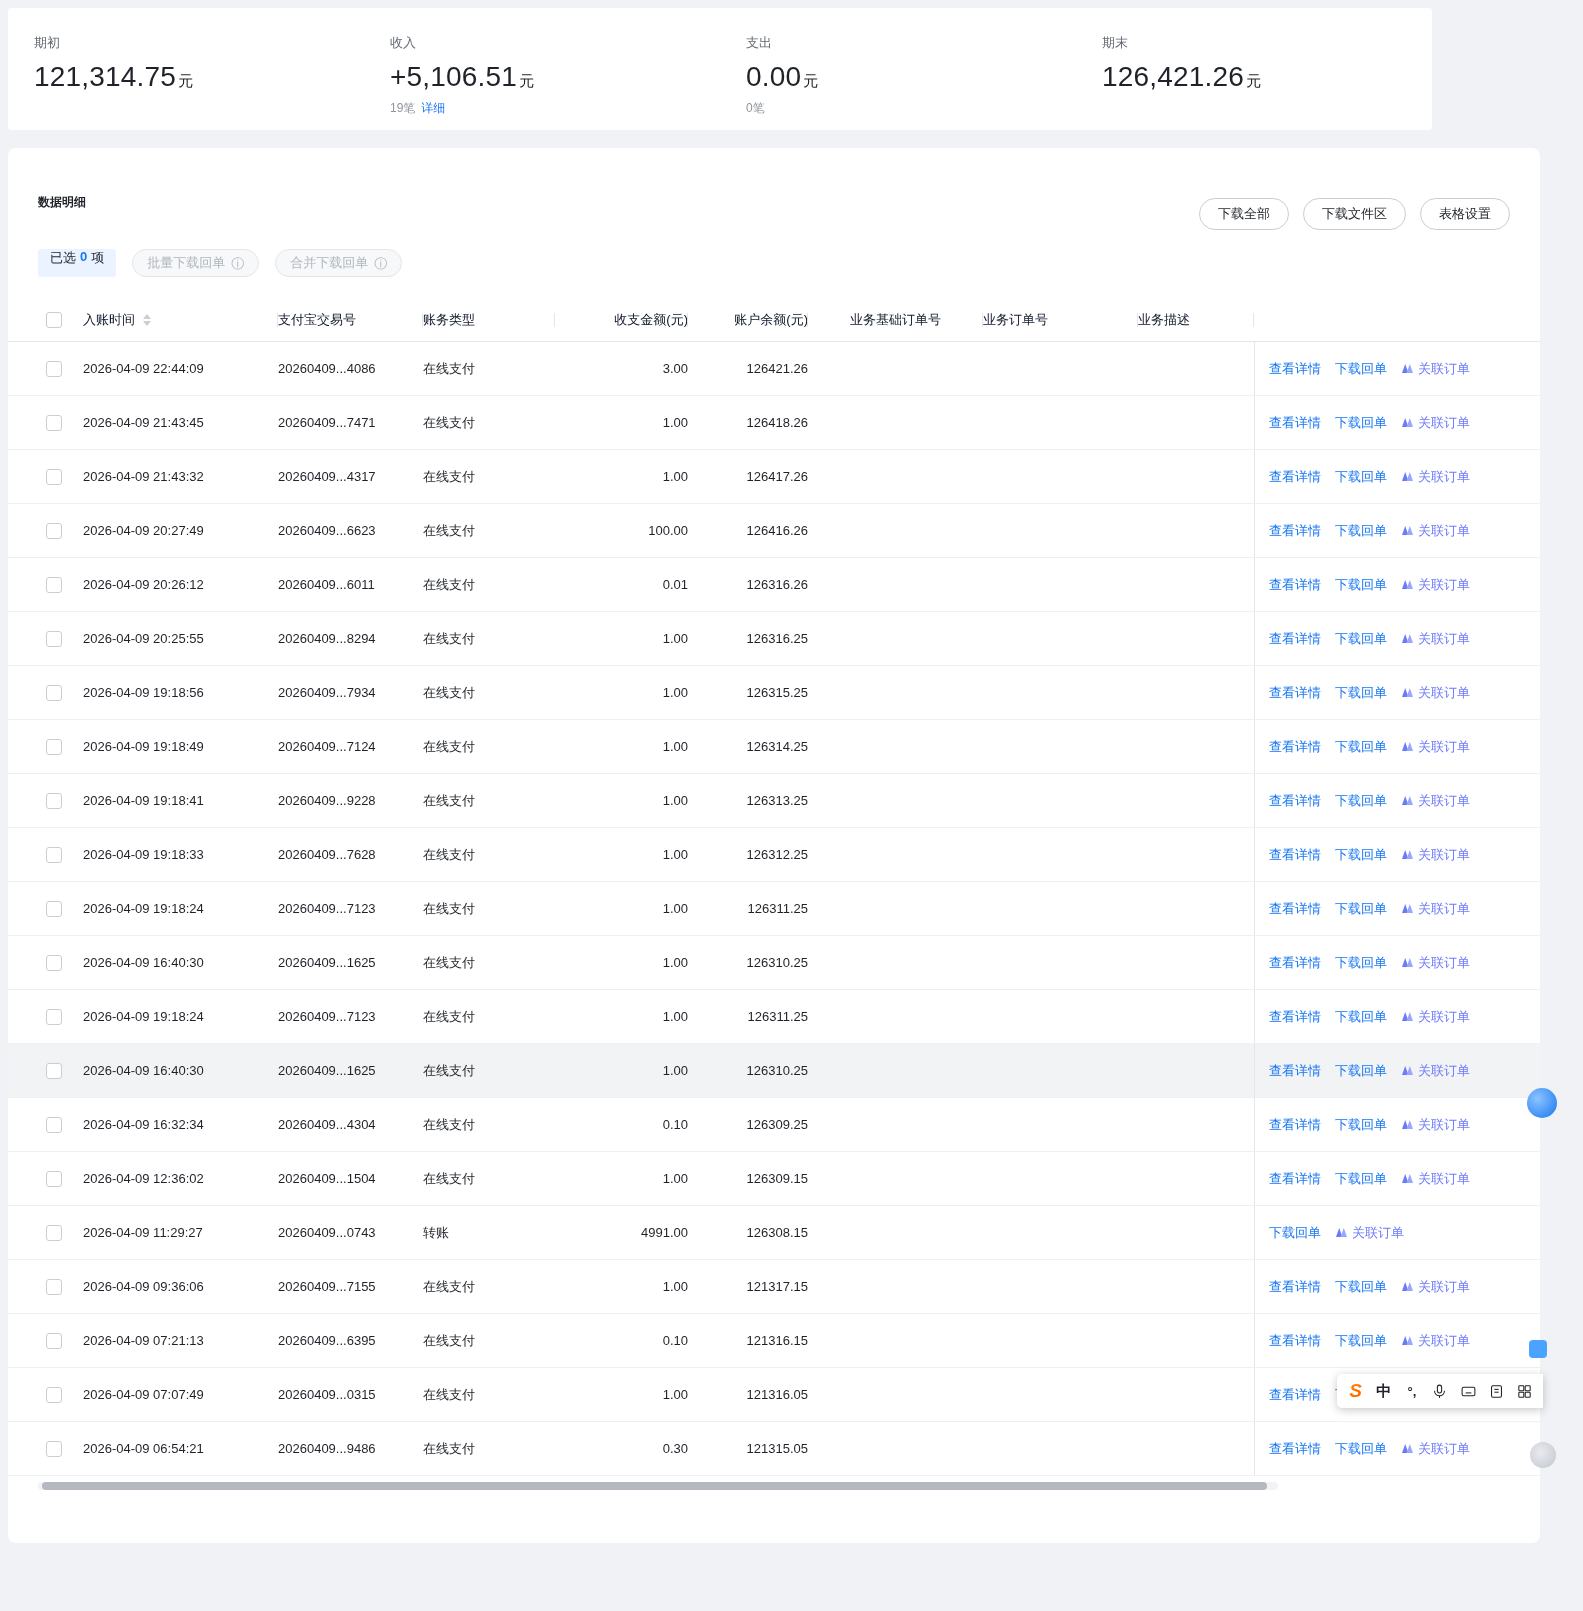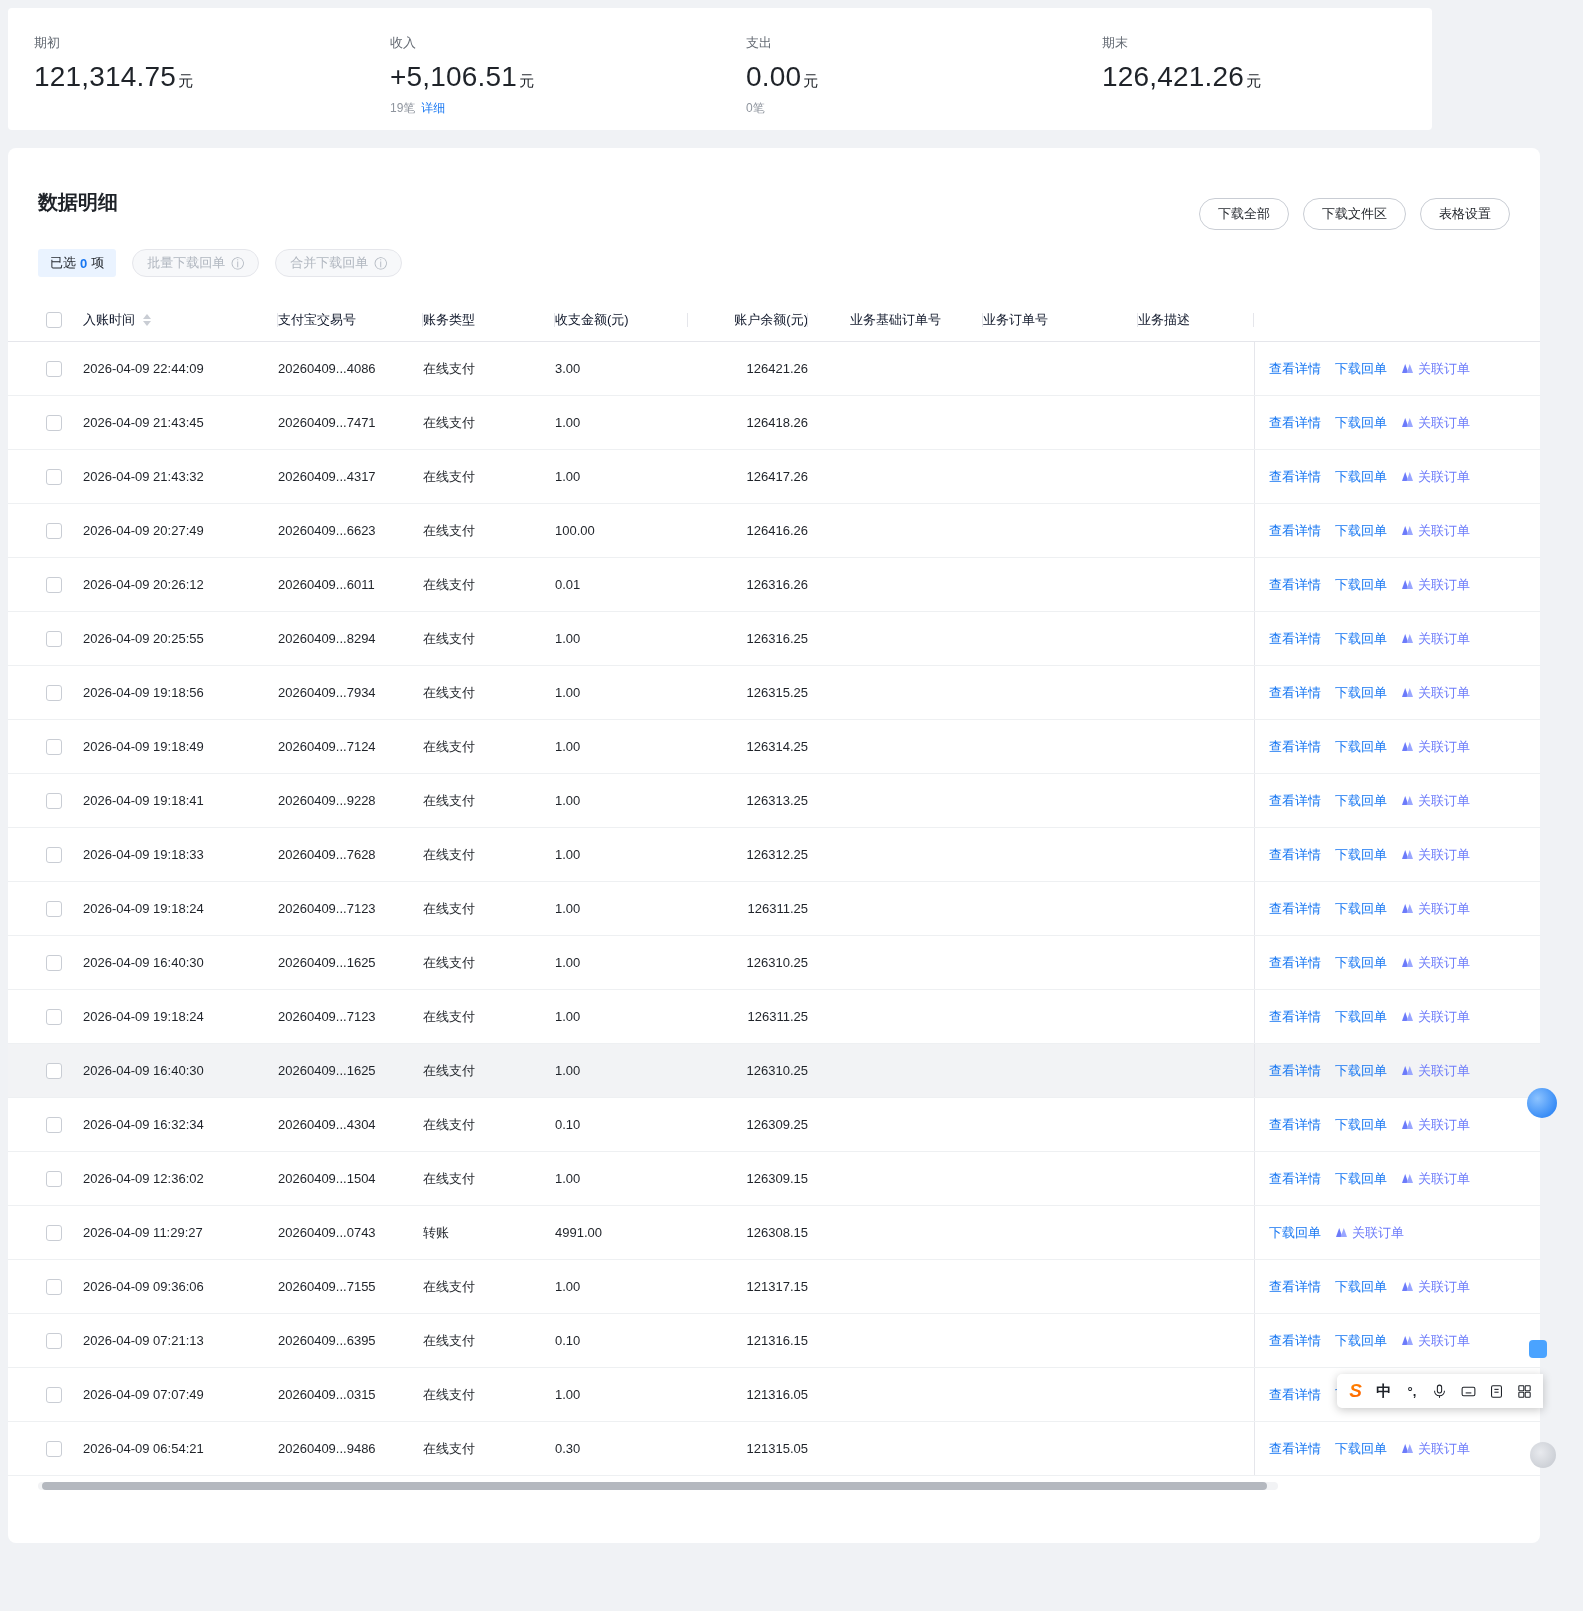--- a/index.html
+++ b/index.html
@@ -19,45 +19,45 @@
   .sum-value { margin-top:9px; display:flex; align-items:baseline; font-weight:500; }
   .sum-num { font-size:28px; color:#1f2329; letter-spacing:.2px; }
   .sum-unit { font-size:15px; margin-left:2px; color:#1f2329; }
   .sum-sub { margin-top:7px; font-size:12px; color:#8f959e; }
   .sum-sub a { color:#1877f2; margin-left:6px; }
 
   
   .panel { position:absolute; left:8px; top:148px; width:1532px; height:1395px;
     background:#fff; border-radius:8px; overflow:hidden; }
   .panel-head { padding:26px 30px 0 30px; display:flex; justify-content:space-between; align-items:center; }
-  .panel-title { font-size:20px; font-weight:700; color:#1f2329; }
+  .panel-title { font-size:12px; font-weight:700; color:#1f2329; }
   .head-btns { display:flex; gap:14px;margin-top:24px; }
   .pill-btn { height:32px; padding:0 18px; display:flex; align-items:center;
     border:1px solid #c9cdd4; border-radius:16px; background:#fff; font-size:13px; color:#1f2329; cursor:pointer; }
 
   .selection-bar { margin:18px 30px 0 30px; display:flex; align-items:center; gap:16px; height:30px; }
-  .sel-chip { background:#eaf3ff; border-radius:3px; height:28px; display:flex; align-items:center;
+  .sel-chip { background:#eaf3ff; border-radius:3px; height:28px; display:flex; 
     padding:0 12px; font-size:13px; color:#1f2329; gap:4px; }
   .sel-chip b { color:#1877f2; font-weight:700; }
   .disabled-pill { height:28px; padding:0 14px; display:flex; align-items:center; gap:6px;
     background:#f7f8fa; border:1px solid #e5e6eb; border-radius:15px; color:#b0b6bf; font-size:13px; cursor:not-allowed; }
   .info-i { font-size:13px; color:#b0b6bf; line-height:1; }
 
   
   .table { margin-top:20px; position:relative; }
   .thead { display:flex; height:44px; align-items:center; font-weight:400; font-size:13px; color:#0f172a;
     border-bottom:1px solid #e5e6eb; }
   .trow { display:flex; height:54px; align-items:center; border-bottom:1px solid #eef0f2; background:#fff; }
   .trow.highlight { background:#f2f3f5; }
   .cell { flex:none; white-space:nowrap; overflow:hidden; }
   .c-check { width:75px; padding-left:38px; display:flex; align-items:center; }
   .c-time { width:195px; }
   .c-txn { width:145px; }
   .c-type { width:132px; }
-  .c-amount { width:133px; }
+  .c-amount { width:133px; text-align:right; }
   .c-balance { width:120px; text-align:right; }
   .c-base-order { width:175px; padding-left:42px; }
   .c-order { width:155px; }
   .c-desc { width:116px; }
   .c-ops { width:261px; padding-left:14px; border-left:1px solid #e5e6eb; align-self:stretch;
     display:flex; align-items:center; gap:14px; }
   .thead .hcell { position:relative; }
   .thead .hcell:not(.c-ops):not(.c-check)::after {
     content:""; position:absolute; right:0; top:50%; transform:translateY(-50%); width:1px; height:14px; background:#e5e6eb; }
 

